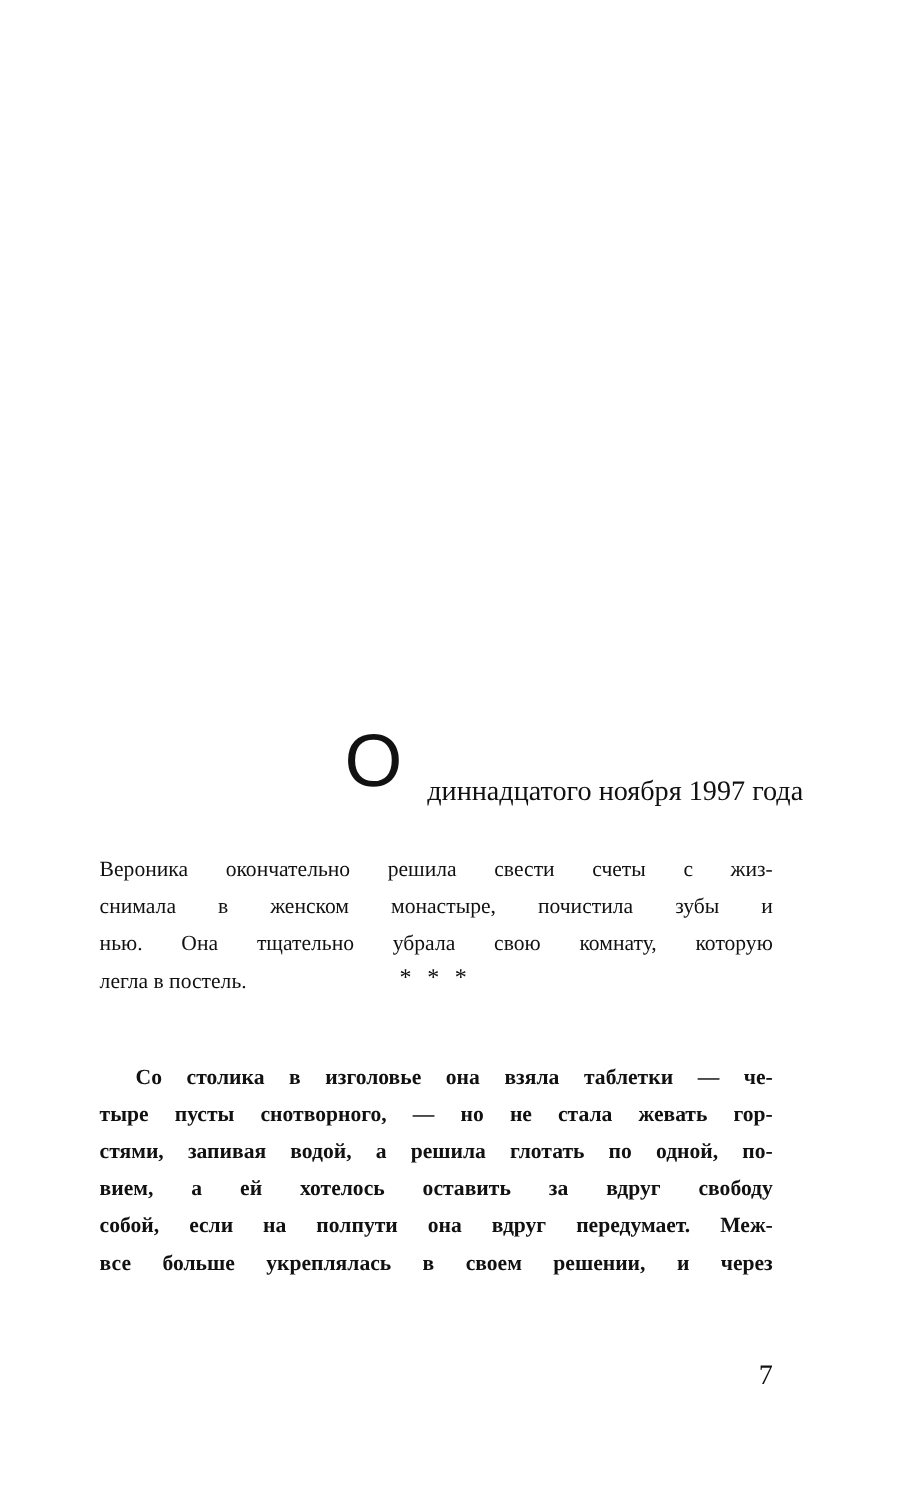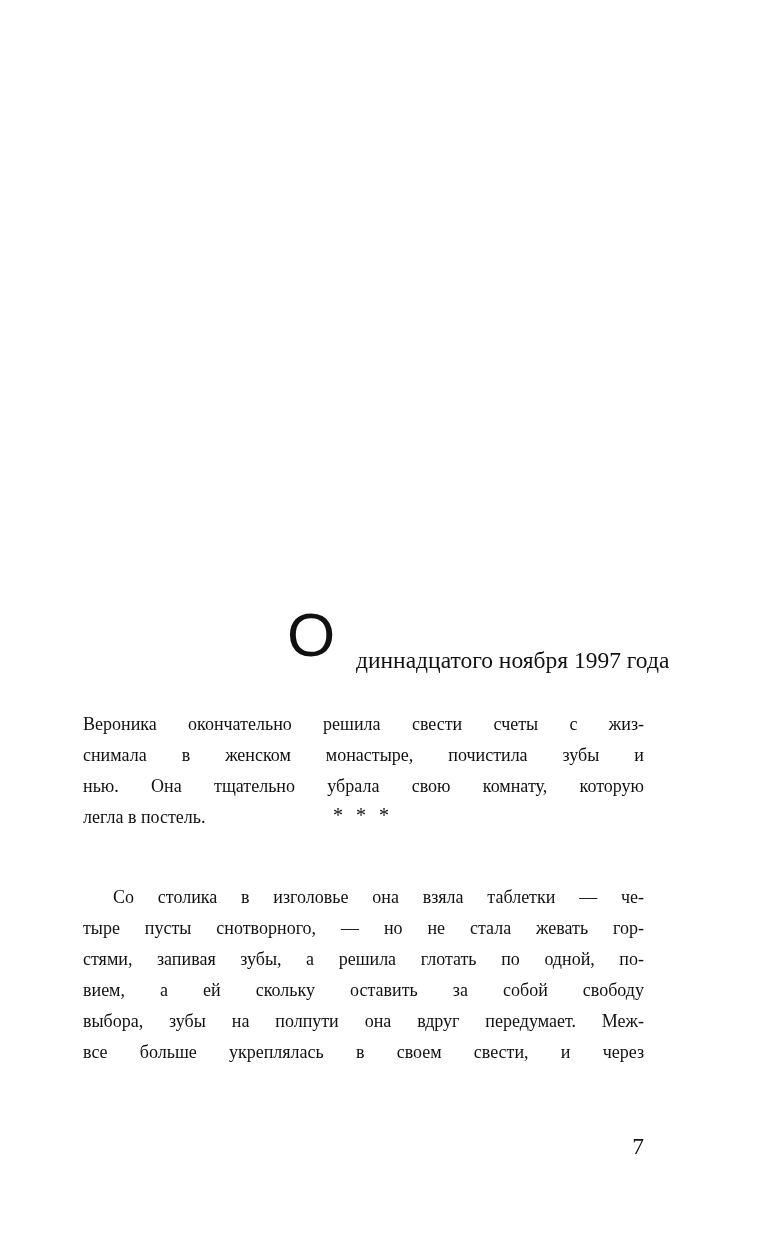--- a/index.html
+++ b/index.html
@@ -83,20 +83,21 @@
       top: 803px;
       left: 0;
       width: 726px;
       text-align: center;
       font-size: 20px;
       line-height: 24px;
       letter-spacing: 4px;
     }
     .para2 {
       top: 838px;
+      font-weight: bold;
     }
     .page-number {
       position: absolute;
       top: 1131px;
       left: 620px;
       width: 24px;
       text-align: right;
       font-size: 23.5px;
       line-height: 31px;
     }
@@ -116,21 +117,21 @@
     <span class="line">снимала в женском монастыре, почистила зубы и</span>
     <span class="line">нью. Она тщательно убрала свою комнату, которую</span>
     <span class="line last">легла в постель.</span>
   </div>
 
   <div class="separator">* * *</div>
 
   <div class="text-block para2">
     <span class="line indent">Со столика в изголовье она взяла таблетки — че-</span>
     <span class="line">тыре пусты снотворного, — но не стала жевать гор-</span>
-    <span class="line">стями, запивая зубы, а решила глотать по одной, по-</span>
-    <span class="line">вием, а ей скольку оставить за собой свободу</span>
-    <span class="line">выбора, зубы на полпути она вдруг передумает. Меж-</span>
-    <span class="line">все больше укреплялась в своем свести, и через</span>
+    <span class="line">стями, запивая водой, а решила глотать по одной, по-</span>
+    <span class="line">вием, а ей хотелось оставить за вдруг свободу</span>
+    <span class="line">собой, если на полпути она вдруг передумает. Меж-</span>
+    <span class="line">все больше укреплялась в своем решении, и через</span>
   </div>
 
   <div class="page-number">7</div>
 
 </div>
 
 </body></html>

